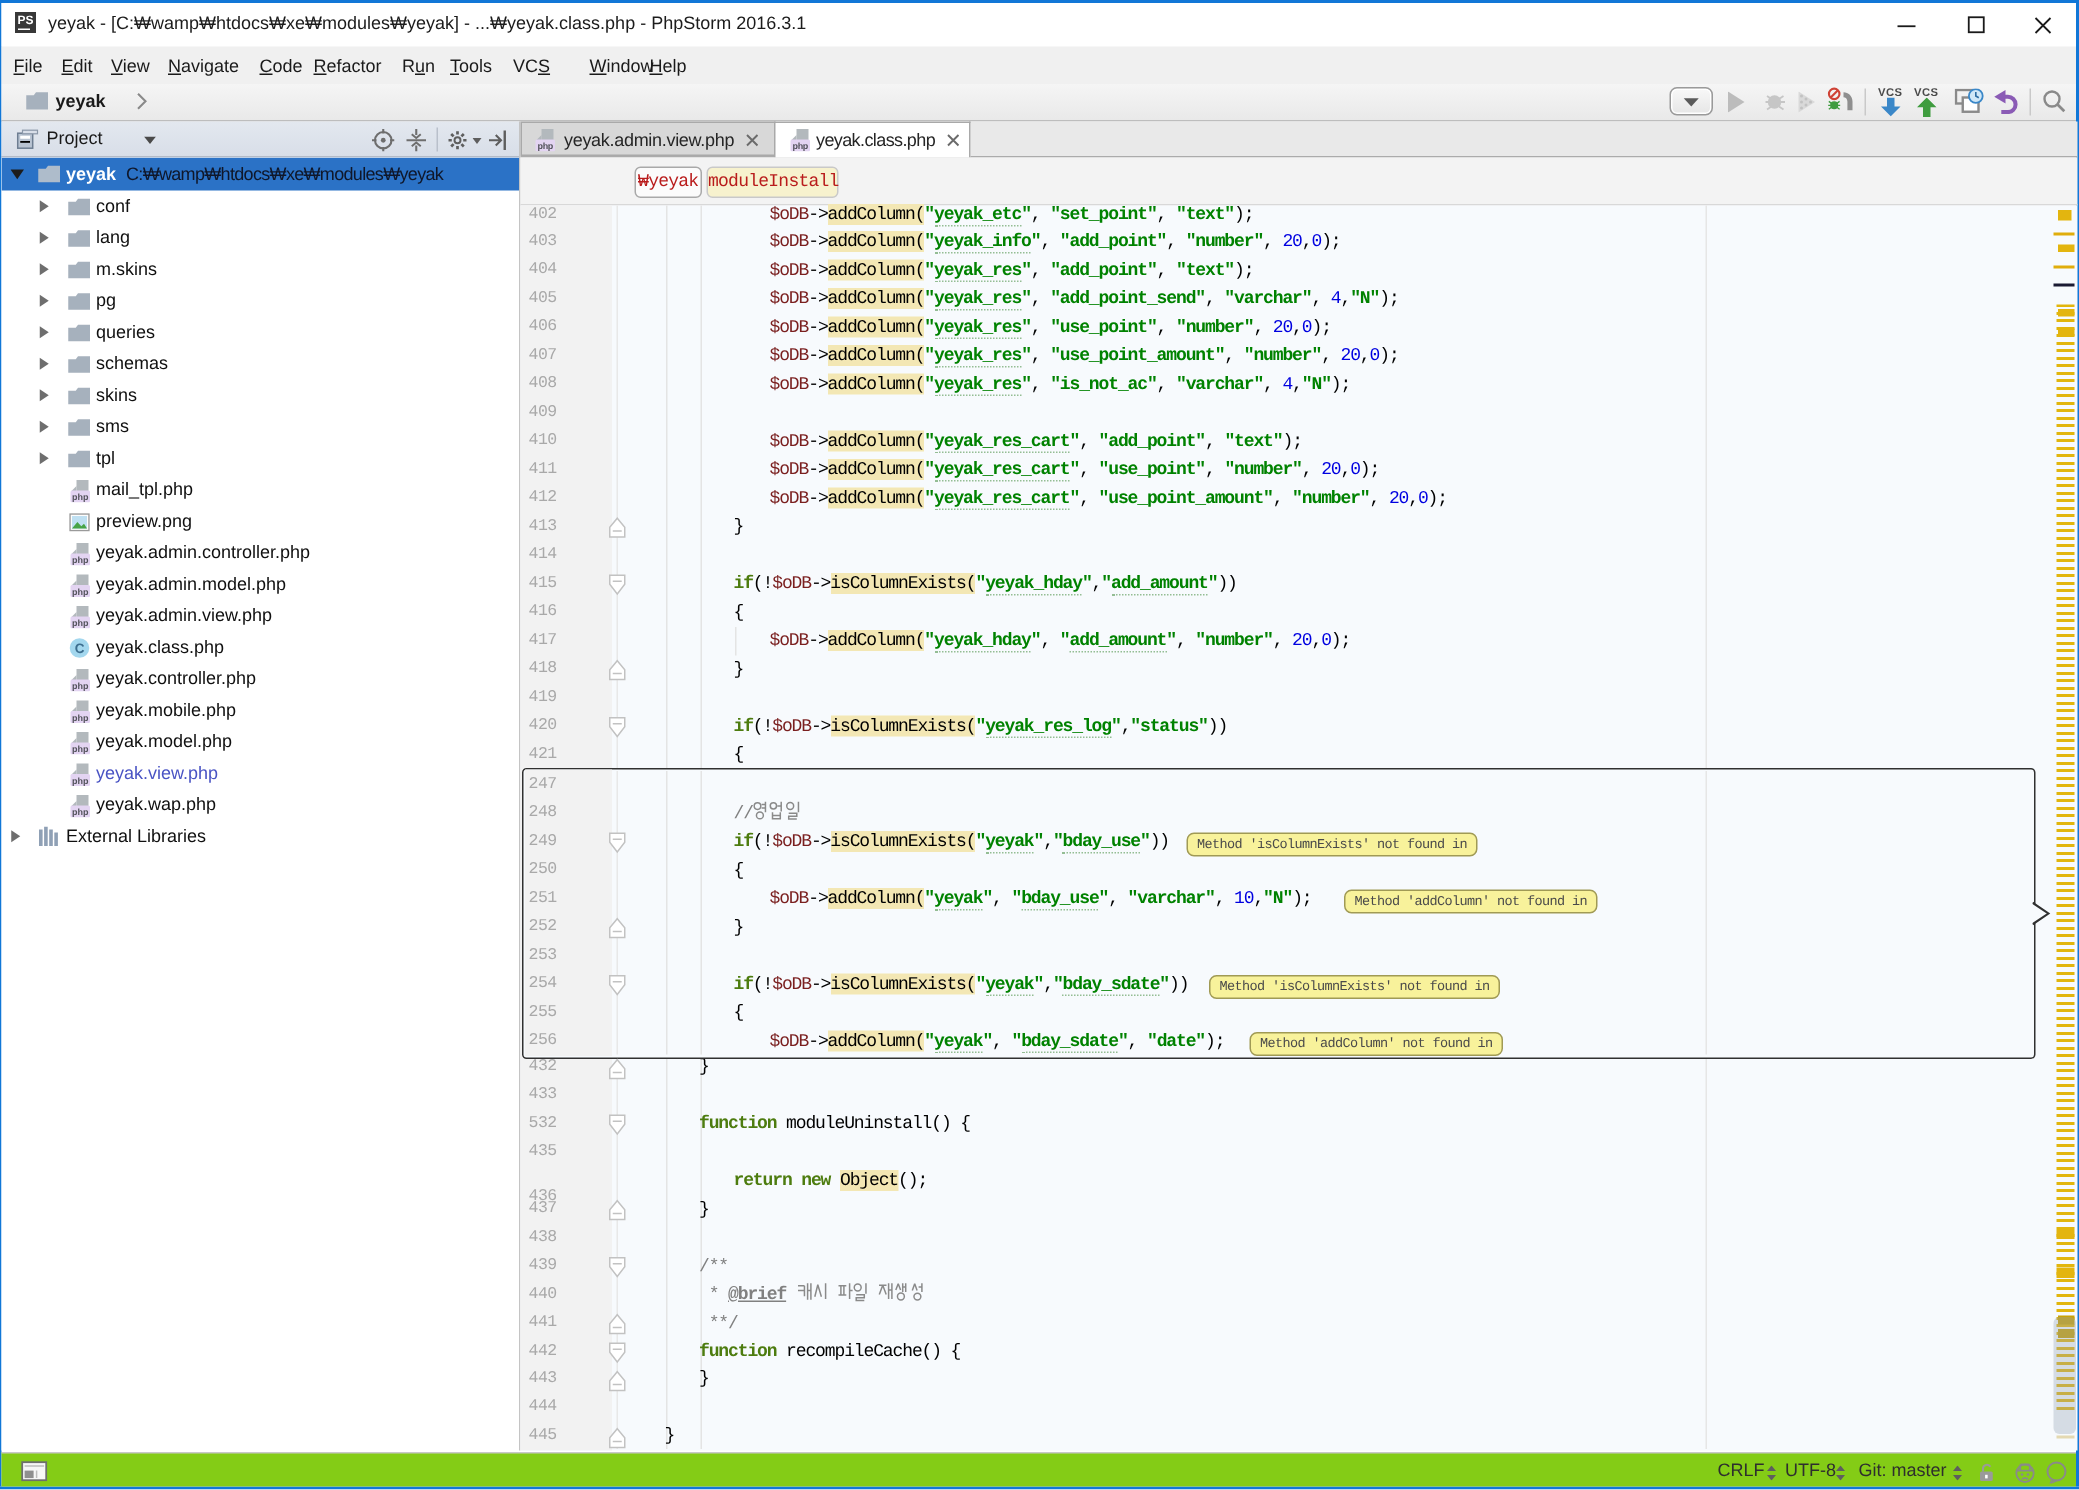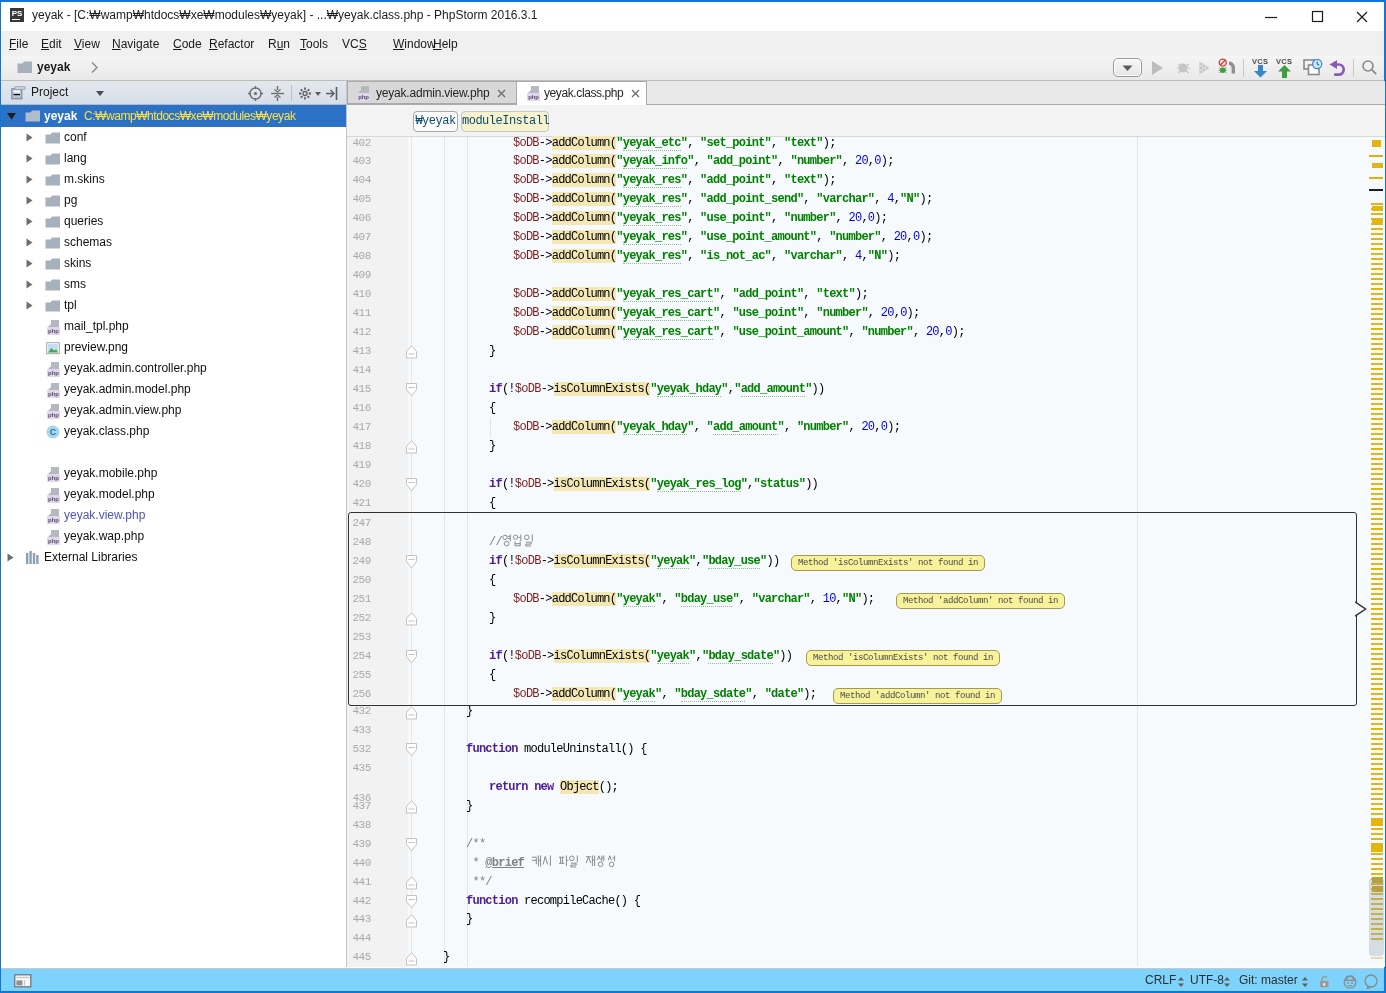--- a/index.html
+++ b/index.html
@@ -31,47 +31,47 @@
   #psplit  { left:346px; top:81px; width:1px; height:886px; background:#c4c4c4; }
   .trow { position:absolute; left:0; width:345px; height:21px; font-size:12px; color:#101010; }
   .trow .lbl { position:absolute; left:63px; top:3px; }
   .sel { background:#2b72c6; color:#fff; }
   
   #tabsbar { left:347px; top:81px; width:1038px; height:24px; background:#e9e9e9; border-bottom:1px solid #ababab;}
   .tab { position:absolute; top:0px; height:23px; font-size:12px; letter-spacing:-0.2px; color:#262626; border:1px solid #a9a9a9; }
   
   #bcbar { left:347px; top:105px; width:1038px; height:32px; background:#f3f3f3; border-bottom:1px solid #d8d8d8; }
   .chip { position:absolute; top:6px; height:21px; border-radius:4px; font-family:"Liberation Mono",monospace;
-          font-size:12px; letter-spacing:-0.5px; text-align:center; line-height:19px; color:#0c4a6e; }
+          font-size:12px; letter-spacing:-0.5px; text-align:center; line-height:19px; color:#b91c1c;margin-left:10px; }
   
   #editor { left:347px; top:137px; width:1038px; height:830px; background:#f7fafd; }
   #gutter { left:347px; top:137px; width:61px; height:830px; background:#f2f2f2; }
   .lnum { position:absolute; left:347px; width:24px; height:19px; font-family:"Liberation Mono",monospace;
           font-size:11px; letter-spacing:-0.4px; color:#a9a9a9; text-align:right; line-height:19px; }
   .guide { position:absolute; width:1px; background:#e4e4e4; }
   .cl { position:absolute; left:420px; height:19px; line-height:19px; white-space:pre;
         font-family:"Liberation Mono",monospace; font-size:12px; letter-spacing:-0.75px; color:#000; }
   .cl b { font-weight:bold; }
   .v { color:#7a1f1f; }
   .s { color:#008200; font-weight:bold; }
   .n { color:#0000e0; }
-  .k { color:#4c1d95; font-weight:bold; }
+  .k { color:#4d7c0f; font-weight:bold; }
   .c { color:#808080; }
   .hl { background:#f3e7b4; }
   .sq { border-bottom:1px dotted #94bd94; }
   .fm { position:absolute; }
   
   #lens { left:348px; top:511.5px; width:1009px; height:194px; background:#f7fafd;
           border:1.5px solid #303030; border-radius:3px; overflow:hidden; }
   
   .bub { position:absolute; height:16px; background:#f8f29b; border:1px solid #a09a55; border-radius:5px;
          font-family:"Liberation Mono",monospace; font-size:9px; letter-spacing:-0.4px; color:#4a4a4a;
          line-height:14px; padding:0 6px; white-space:pre; }
   
-  #status { left:1px; top:968px; width:1383px; height:23px; background:#7dd3fc;
+  #status { left:1px; top:968px; width:1383px; height:23px; background:#84cc16;
             border-top:1px solid #c8c8c8; font-size:12px; color:#2e2e2e; }
   #status span { position:absolute; top:4px; }
   
   #stripe { left:1368px; top:137px; width:16px; height:830px; }
   #code,#lenscode,#lensguides,#guides,#fms,#tbicons { left:0; top:0; width:0; height:0; }
 </style>
 </head>
 <body>
 <div class="abs" id="bt"></div>
 <div class="abs" id="bb"></div>
@@ -210,21 +210,21 @@
 
 <div class="abs" id="ptree">
   <div class="trow sel" style="top:0px;height:22px">
     <svg class="abs" style="left:6px;top:7px" width="9" height="8">
         <path d="M0 1h9L4.5 7.5z" fill="#1c1c1c"></path>
       </svg>
     <svg class="abs" style="left:24px;top:5px" width="16" height="12">
         <path d="M0.5 2.5l5 0 1.5-2 8 0 0 11-14.5 0z" fill="#aebccb"></path>
       </svg>
     <span class="abs" style="left:43px;top:4px;font-weight:bold">yeyak</span>
-    <span class="abs" style="left:83px;top:4px;color:#fde047;letter-spacing:-0.45px">C:₩wamp₩htdocs₩xe₩modules₩yeyak</span>
+    <span class="abs" style="left:83px;top:4px;color:#0f172a;letter-spacing:-0.45px">C:₩wamp₩htdocs₩xe₩modules₩yeyak</span>
   </div>
   <div class="trow" style="top:22px">
       <svg class="abs" style="left:25px;top:6px" width="7" height="9">
         <path d="M0.5 0.5v8l6-4z" fill="#6e6e6e"></path>
       </svg>
       <svg class="abs" style="left:44px;top:5px" width="16" height="12">
         <path d="M0.5 2.5l5 0 1.5-2 8 0 0 11-14.5 0z" fill="#a6b1bd"></path>
       </svg>
       <span class="lbl">conf</span>
     </div>
@@ -343,20 +343,29 @@
 <text x="7.5" y="14.4" font-size="6" font-weight="bold" fill="#53535c" text-anchor="middle" font-family="Liberation Sans">php</text>
       </svg>
       <span class="lbl" style="">yeyak.admin.view.php</span>
     </div>
   <div class="trow" style="top:316px">
       <svg class="abs" style="left:45px;top:4px" width="14" height="14">
 <circle cx="7" cy="7" r="6.5" fill="#a3d7ee"></circle>
 <text x="7" y="10.3" font-size="9" font-weight="bold" fill="#3c6e8f" text-anchor="middle" font-family="Liberation Sans">C</text>
       </svg>
       <span class="lbl" style="">yeyak.class.php</span>
+    </div>
+  <div class="trow" style="top:337px">
+      <svg class="abs" style="left:45px;top:3px" width="15" height="16">
+<rect x="5" y="1" width="8" height="7.5" fill="#b3b9bd"></rect>
+        <path d="M1.5 8.5L5 5v3.5z" fill="#b3b9bd"></path>
+<rect x="1" y="8" width="13" height="8" rx="1" fill="#e3d4f2"></rect>
+<text x="7.5" y="14.4" font-size="6" font-weight="bold" fill="#53535c" text-anchor="middle" font-family="Liberation Sans">php</text>
+      </svg>
+      <span class="lbl" style="">yeyak.controller.php</span>
     </div>
   <div class="trow" style="top:358px">
       <svg class="abs" style="left:45px;top:3px" width="15" height="16">
 <rect x="5" y="1" width="8" height="7.5" fill="#b3b9bd"></rect>
         <path d="M1.5 8.5L5 5v3.5z" fill="#b3b9bd"></path>
 <rect x="1" y="8" width="13" height="8" rx="1" fill="#e3d4f2"></rect>
 <text x="7.5" y="14.4" font-size="6" font-weight="bold" fill="#53535c" text-anchor="middle" font-family="Liberation Sans">php</text>
       </svg>
       <span class="lbl" style="">yeyak.mobile.php</span>
     </div>

